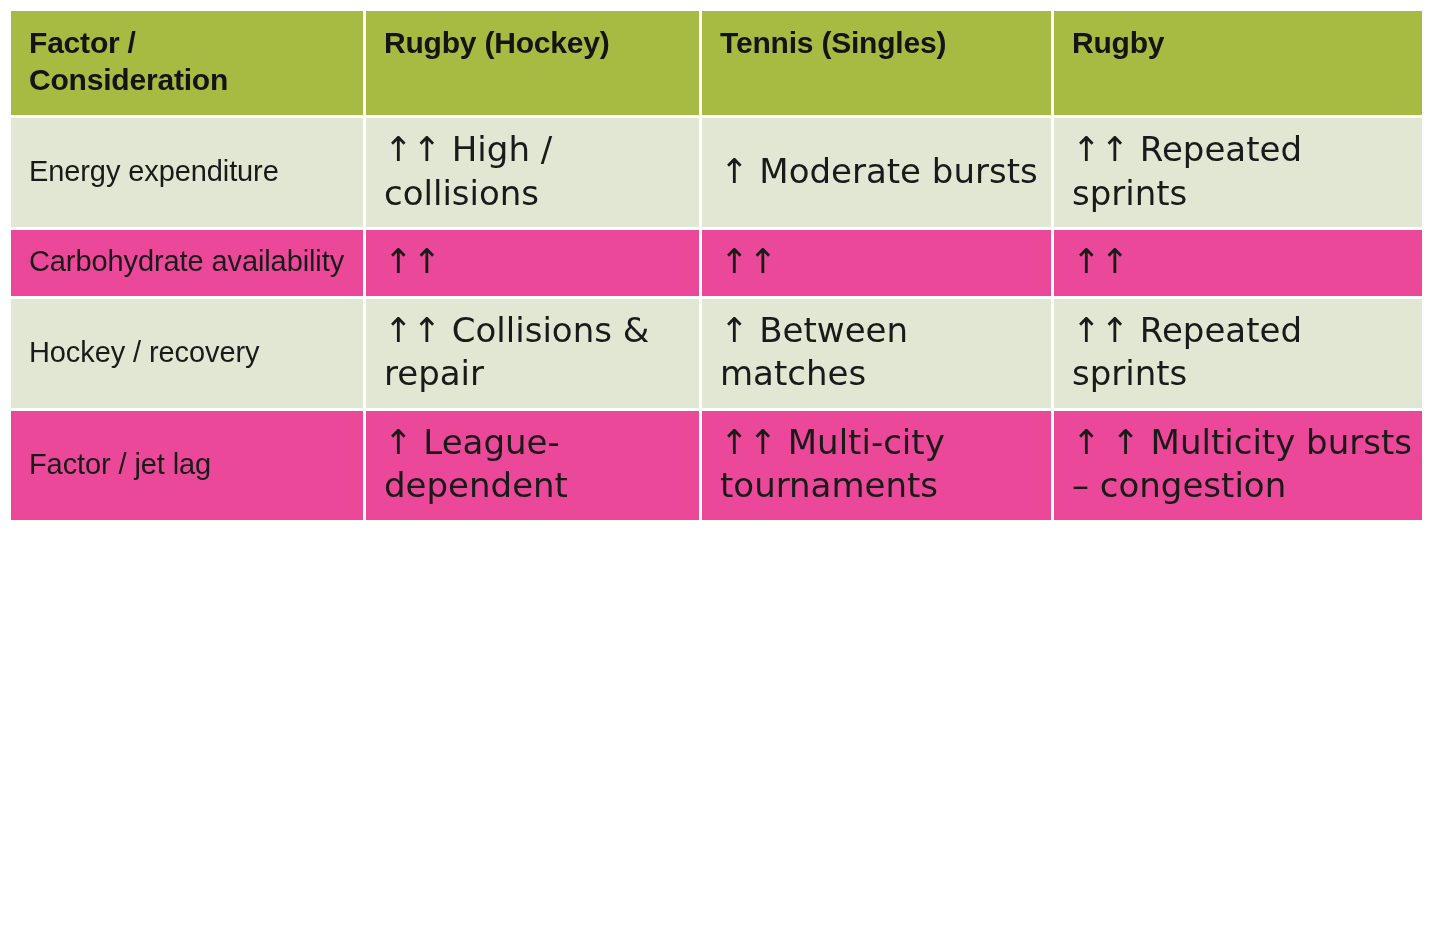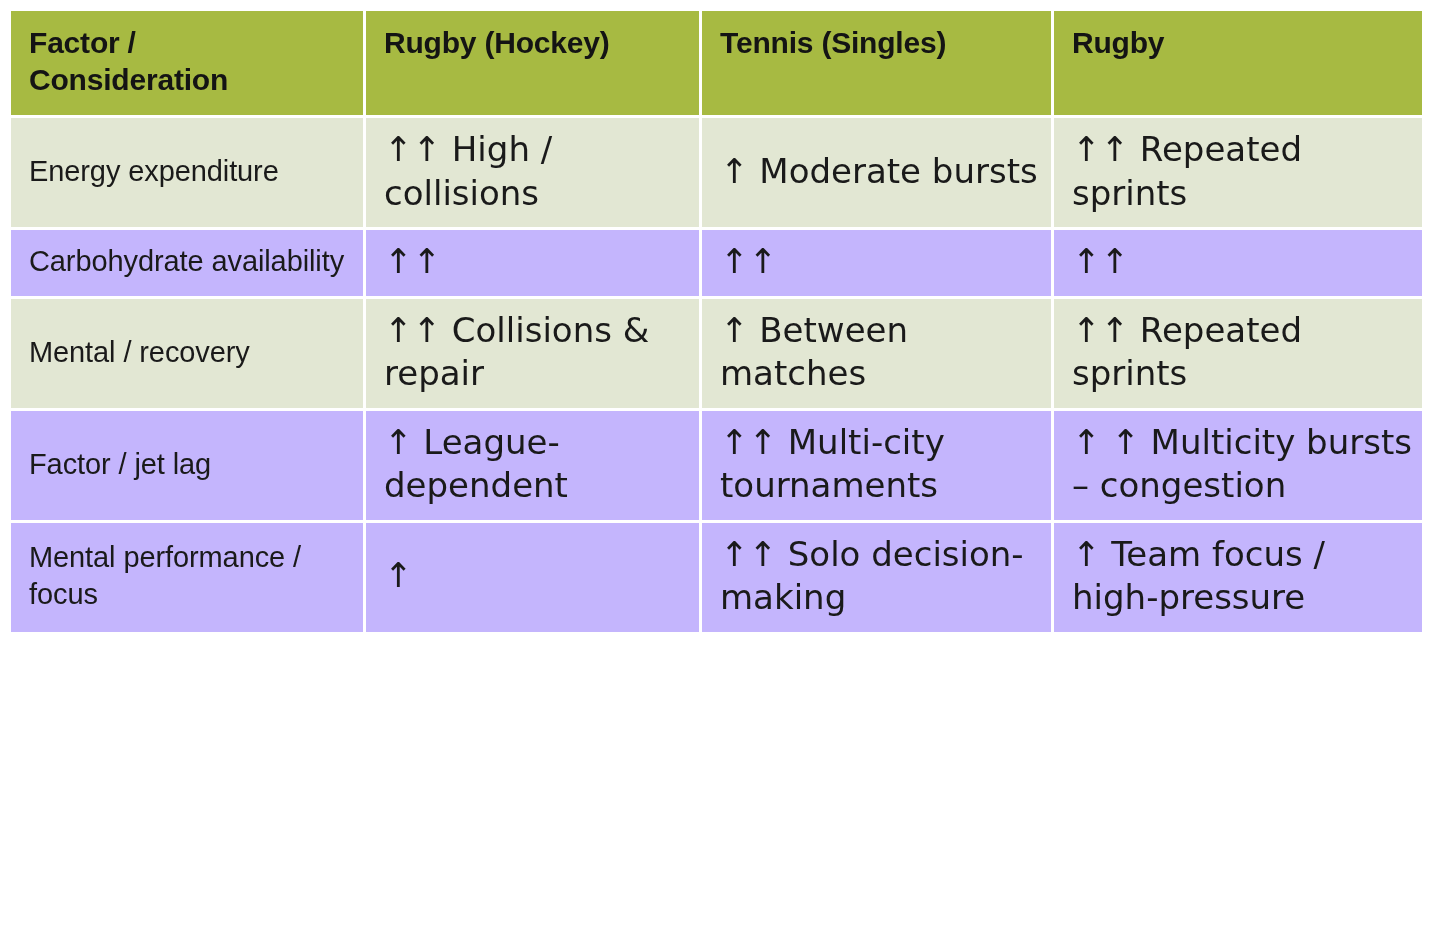--- a/index.html
+++ b/index.html
@@ -49,21 +49,21 @@
   tbody td {
     font-size: 29px;
     line-height: 1.28;
     color: #1a1a1a;
     vertical-align: middle;
     padding: 10px 4px 12px 18px;
     letter-spacing: -0.1px;
   }
 
   tbody tr.row-dark td  { background: #E2E7D3; }
-  tbody tr.row-light td { background: #c4b5fd; }
+  tbody tr.row-light td { background: #ec4899; }
 
   tbody td.factor-cell { color: #1a1a1a; }
 
   .arrows {
     font-family: "DejaVu Sans", sans-serif;
     font-size: 34px;
     letter-spacing: 0px;
   }
 </style>
 </head>
@@ -98,38 +98,32 @@
       </tr>
 
       <tr class="row-light">
         <td class="factor-cell">Carbohydrate availability</td>
         <td class="arrows">↑↑</td>
         <td class="arrows">↑↑</td>
         <td class="arrows">↑↑</td>
       </tr>
 
       <tr class="row-dark">
-        <td class="factor-cell">Mental / recovery</td>
+        <td class="factor-cell">Hockey / recovery</td>
         <td class="arrows">↑↑ Collisions &amp; repair</td>
         <td class="arrows">↑ Between matches</td>
         <td class="arrows">↑↑ Repeated sprints</td>
       </tr>
 
 
 
       <tr class="row-light">
         <td class="factor-cell">Factor / jet lag</td>
         <td class="arrows">↑ League-dependent</td>
         <td class="arrows">↑↑ Multi-city tournaments</td>
         <td class="arrows">↑ ↑ Multicity bursts – congestion</td>
       </tr>
 
 
-      <tr class="row-light">
-        <td class="factor-cell">Mental performance / focus</td>
-        <td class="arrows">↑</td>
-        <td class="arrows">↑↑ Solo decision-making</td>
-        <td class="arrows">↑ Team focus / high-pressure</td>
-      </tr>
 
     </tbody>
   </table>
 </div>
 
 </body></html>

